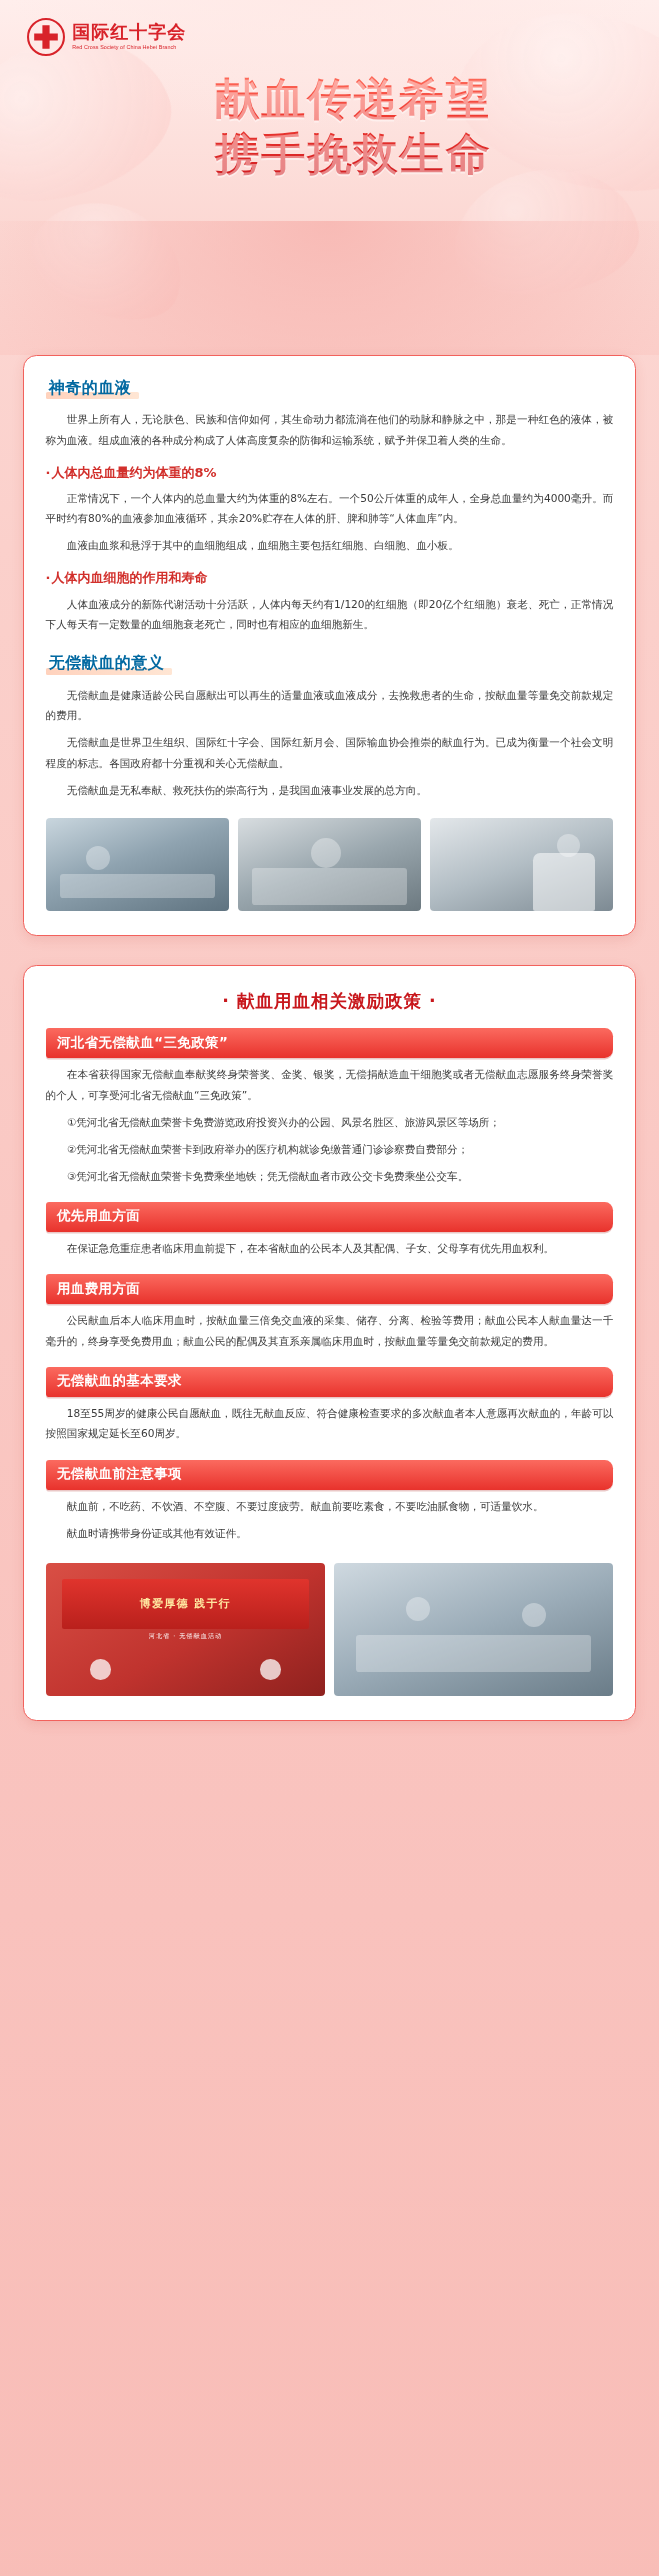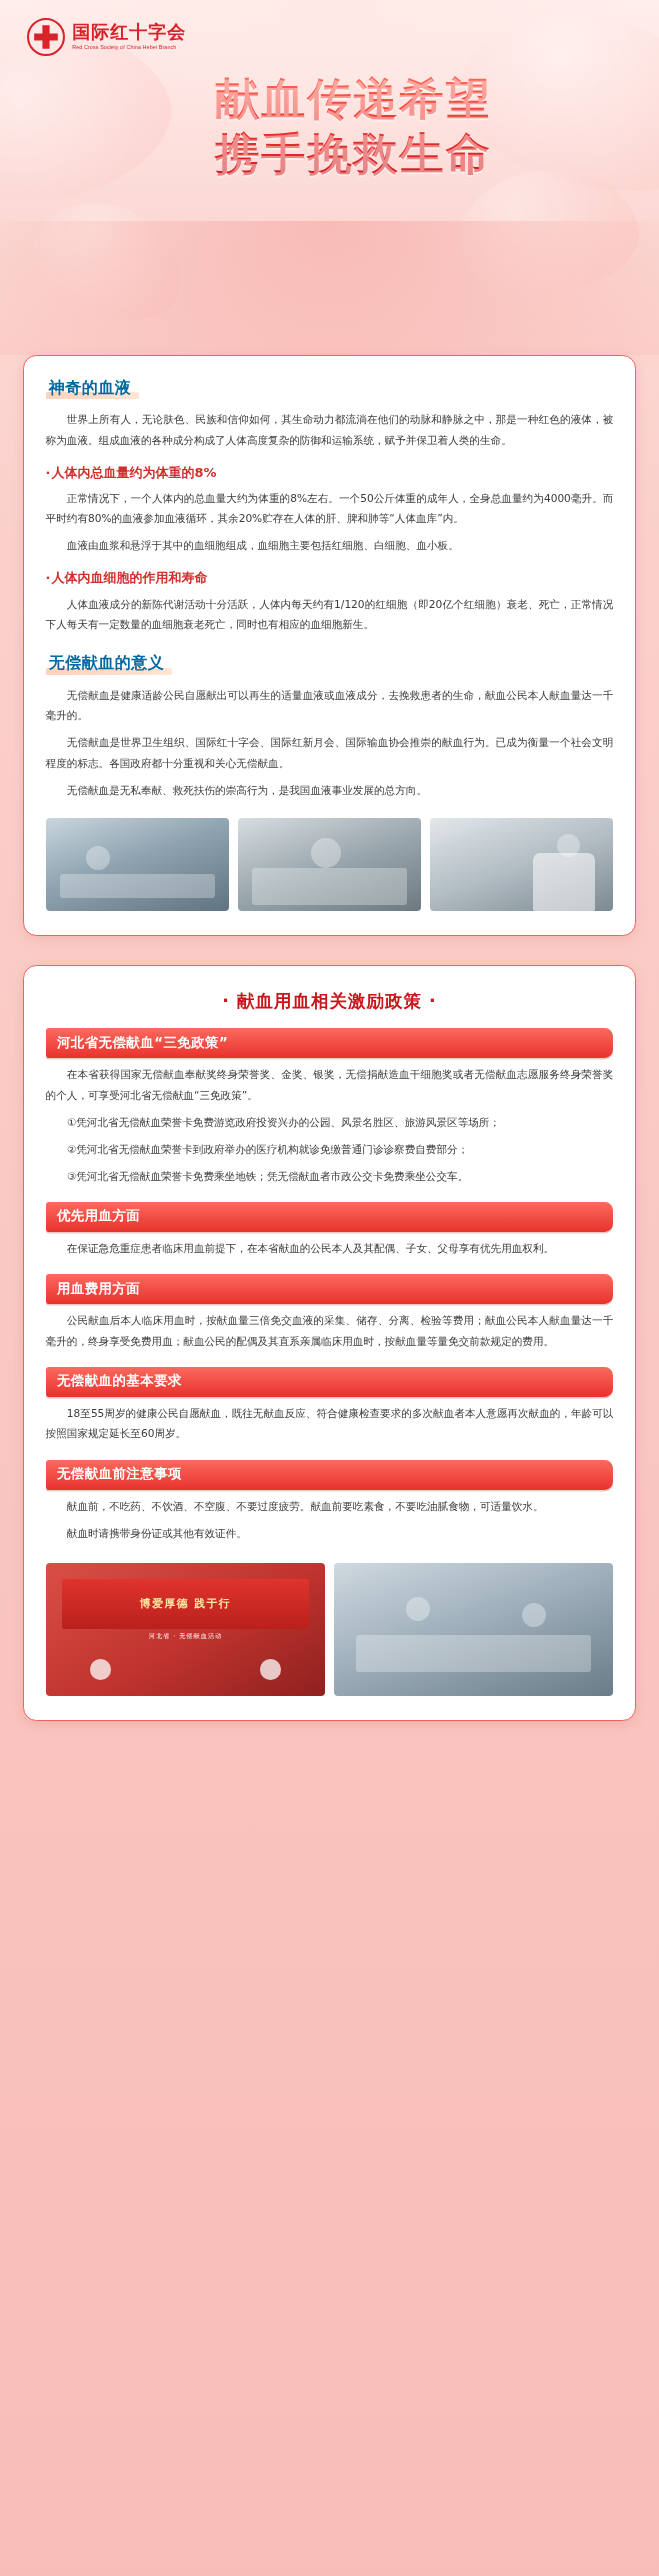--- a/index.html
+++ b/index.html
@@ -337,21 +337,21 @@
     <p class="body">血液由血浆和悬浮于其中的血细胞组成，血细胞主要包括红细胞、白细胞、血小板。</p>
 
     <div class="sub-head">
       <span class="dot">·</span><span>人体内血细胞的作用和寿命</span>
     </div>
     <p class="body">人体血液成分的新陈代谢活动十分活跃，人体内每天约有1/120的红细胞（即20亿个红细胞）衰老、死亡，正常情况下人每天有一定数量的血细胞衰老死亡，同时也有相应的血细胞新生。</p>
 
     <div class="sec-head-wrap" style="margin-top:17.5px;">
       <div class="sec-head">无偿献血的意义</div>
     </div>
-    <p class="body">无偿献血是健康适龄公民自愿献出可以再生的适量血液或血液成分，去挽救患者的生命，献血公民本人献血量达一千毫升的。</p>
+    <p class="body">无偿献血是健康适龄公民自愿献出可以再生的适量血液或血液成分，去挽救患者的生命，按献血量等量免交前款规定的费用。</p>
     <p class="body">无偿献血是世界卫生组织、国际红十字会、国际红新月会、国际输血协会推崇的献血行为。已成为衡量一个社会文明程度的标志。各国政府都十分重视和关心无偿献血。</p>
     <p class="body">无偿献血是无私奉献、救死扶伤的崇高行为，是我国血液事业发展的总方向。</p>
 
     <div class="photo-row">
       <div class="photo ph-a">
         <div class="ph-bed"></div>
         <div class="ph-fig" style="width:24px;height:24px;left:22%;top:30%;"></div>
       </div>
       <div class="photo ph-b">
         <div class="ph-fig" style="width:30px;height:30px;left:40%;top:22%;"></div>

